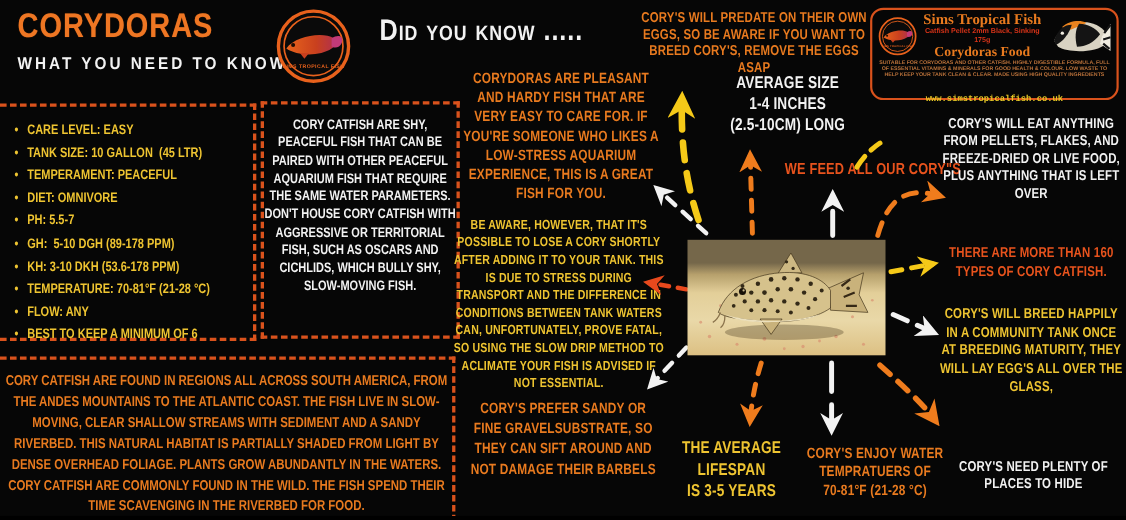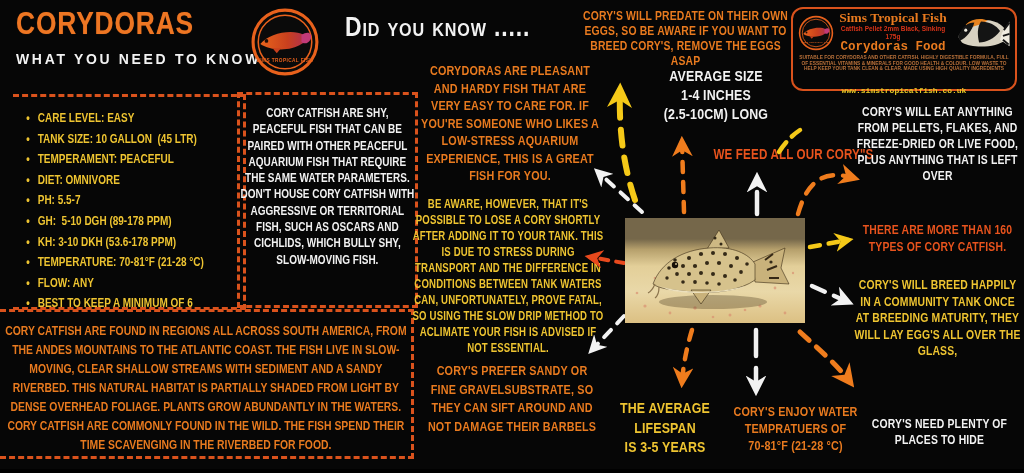--- a/index.html
+++ b/index.html
@@ -22,23 +22,23 @@
   }
   .subtitle {
     position:absolute; left:16px; top:50px; font-weight:bold; font-size:15.5px; letter-spacing:3px;
     color:var(--white,#f2f2f2); transform:scaleX(.9); transform-origin:left top; white-space:nowrap;
   }
   .dyk {
     position:absolute; left:345px; top:12px; font-weight:bold; font-size:27px; letter-spacing:1px;
     font-variant:small-caps; color:var(--white,#f2f2f2); transform:scaleX(.85); transform-origin:left top; white-space:nowrap;
   }
   .panel { position:absolute; border:3px dashed var(--dash_orange,#d9521c); box-sizing:border-box; }
-  .facts-panel   { left:13px;   top:94px;  width:233px; height:216px; border-left:none; }
+  .facts-panel   { left:0;   top:94px;  width:233px; height:216px; border-left:none; }
   .shy-panel     { left:237px; top:92px; width:181px; height:216px; }
-  .habitat-panel { left:0;   top:309px; width:414px; height:150px; border-left:none; }
+  .habitat-panel { left:0;   top:324px; width:414px; height:150px; border-left:none; }
 
   .facts-panel ul { margin:0; padding:11px 0 0 10px; list-style:none; }
   .facts-panel li {
     font-weight:bold; font-size:12.5px; line-height:20.6px; white-space:pre;
     color:var(--yellow,#eec431); width:125%;
     transform:scaleX(.8); transform-origin:0 50%;
   }
   .facts-panel li::before { content:"•"; margin:0 10px 0 4px; }
 
   .panel-text {
@@ -59,21 +59,21 @@
 
   .product {
     position:absolute; left:791px; top:7px; width:226px; height:84px; box-sizing:border-box;
     border:2px solid var(--dash_orange,#d9521c); border-radius:12px; padding:2px 5px 0 5px;
     text-align:center;
   }
   .product .row { display:flex; align-items:center; gap:3px; }
   .product .mid { flex:1; }
   .brand   { font-family:"Liberation Serif", serif; font-weight:bold; font-size:13.5px; color:var(--body_orange,#e87a1f); line-height:14px; }
   .pellet  { font-weight:bold; font-size:6.5px; color:var(--brand_red,#d63318); line-height:8px; }
-  .prodname{ font-family:Liberation Mono, monospace; font-weight:bold; font-size:12.5px; color:var(--body_orange,#e87a1f); line-height:13px; }
+  .prodname{ font-family:Liberation Serif, serif; font-weight:bold; font-size:12.5px; color:var(--body_orange,#e87a1f); line-height:13px; }
   .fine    { font-weight:bold; font-size:4.8px; line-height:5.6px; color:#b9713a; margin-top:1px; }
   .url     { font-weight:bold; font-size:8px; color:var(--url_yellow,#e8c825); margin-top:14px;font-family:Liberation Mono, monospace; }
 </style>
 </head>
 <body>
 
 <div class="canvas">
 
   <svg width="0" height="0" style="position:absolute" aria-hidden="true">
     <defs>

